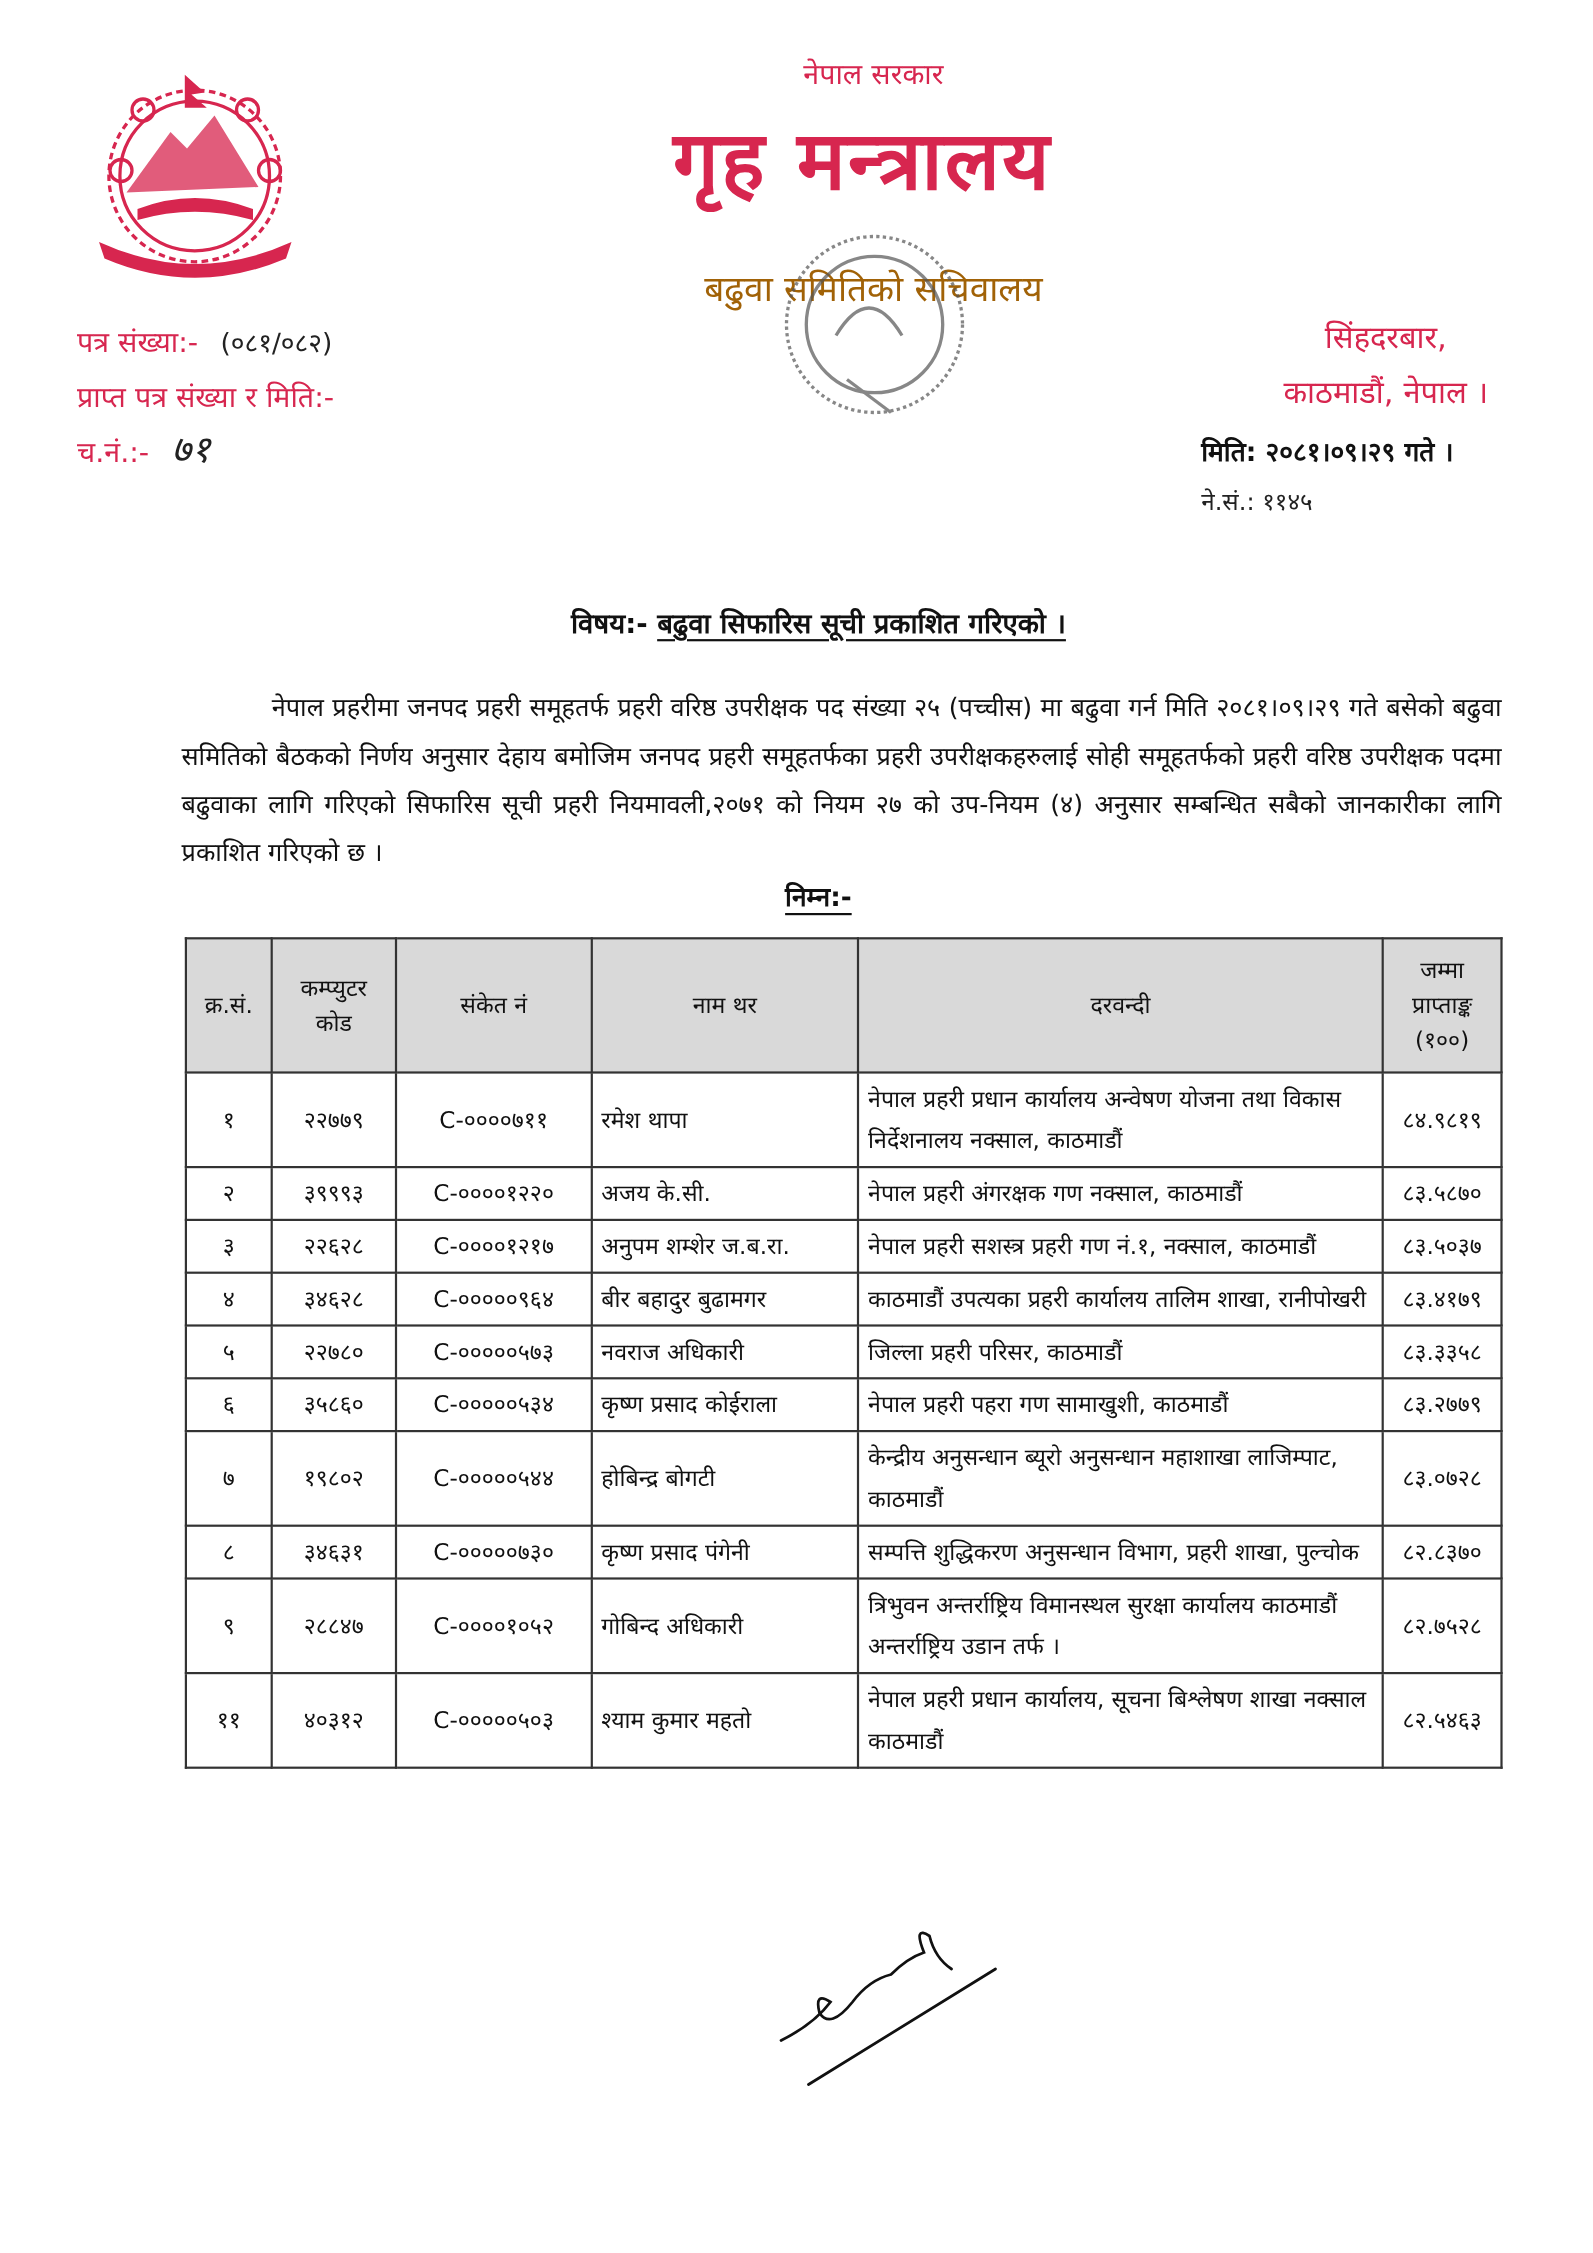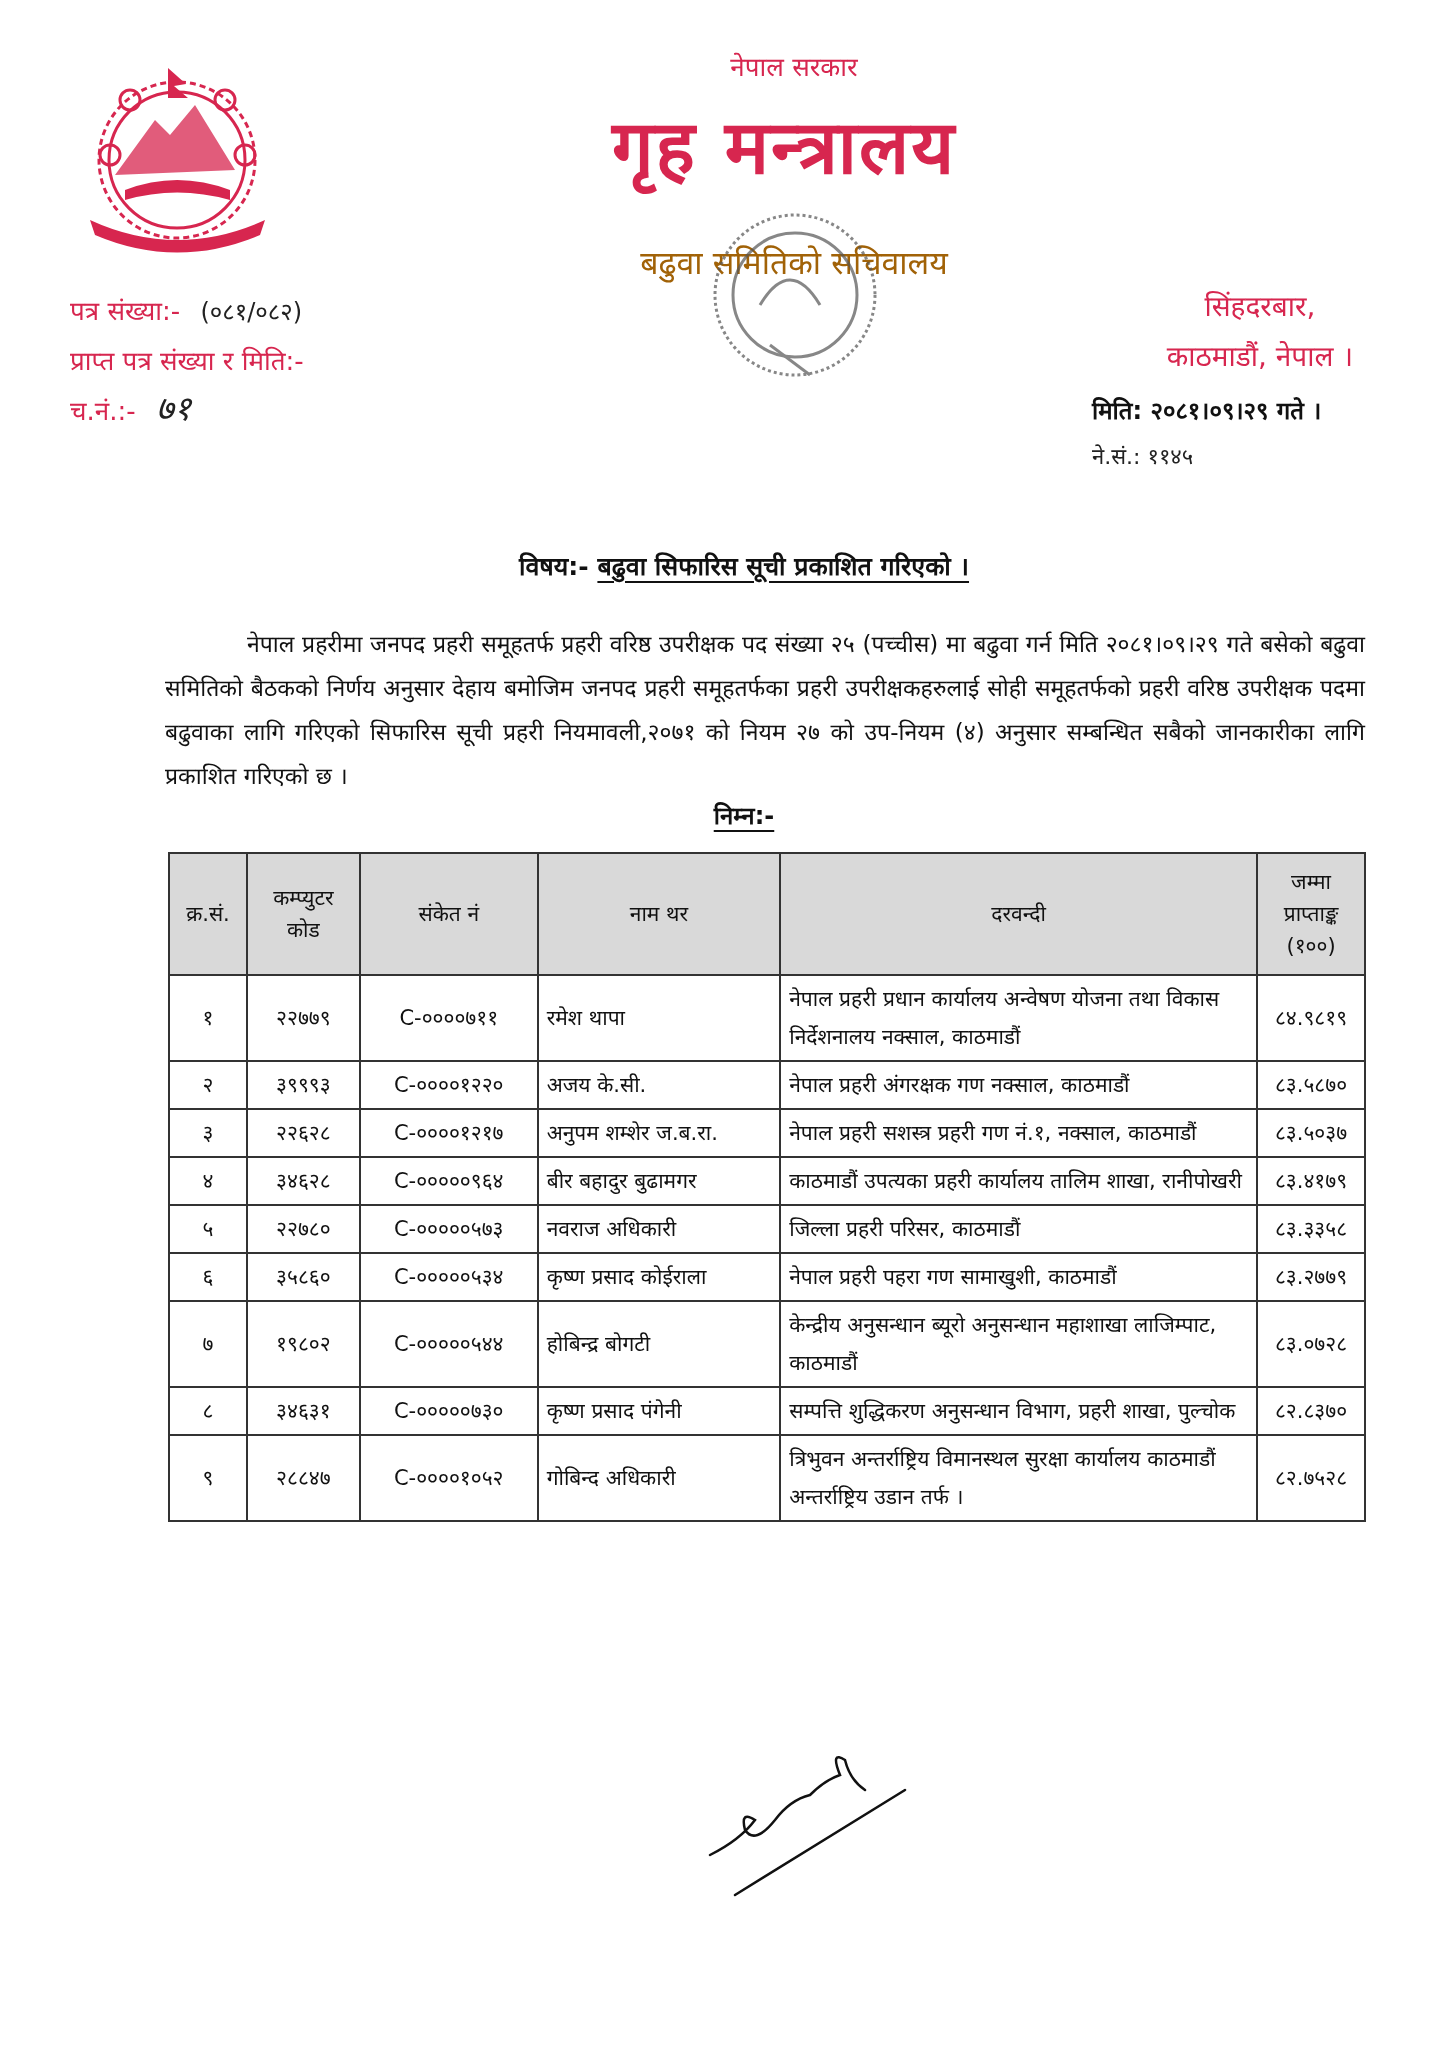--- a/index.html
+++ b/index.html
@@ -203,19 +203,27 @@
         <td class="c">८२.८३७०</td>
       </tr>
       <tr>
         <td class="c">९</td>
         <td class="c">२८८४७</td>
         <td class="c">C-००००१०५२</td>
         <td class="l">गोबिन्द अधिकारी</td>
         <td class="l">त्रिभुवन अन्तर्राष्ट्रिय विमानस्थल सुरक्षा कार्यालय काठमाडौं अन्तर्राष्ट्रिय उडान तर्फ ।</td>
         <td class="c">८२.७५२८</td>
       </tr>
+      <tr>
+        <td class="c">११</td>
+        <td class="c">४०३१२</td>
+        <td class="c">C-०००००५०३</td>
+        <td class="l">श्याम कुमार महतो</td>
+        <td class="l">नेपाल प्रहरी प्रधान कार्यालय, सूचना बिश्लेषण शाखा नक्साल काठमाडौं</td>
+        <td class="c">८२.५४६३</td>
+      </tr>
     </tbody>
 </table>
 
 <svg id="signature" class="abs" viewBox="0 0 240 180">
   <path d="M10 115 Q40 100 55 80 Q40 70 45 90 Q55 105 75 80 Q90 60 110 55 Q125 40 140 35 Q130 10 145 20 Q150 40 165 50" fill="none" stroke="#111" stroke-width="2.5" stroke-linecap="round"></path>
   <path d="M35 155 L205 50" fill="none" stroke="#111" stroke-width="2.5" stroke-linecap="round"></path>
 </svg>
 
 </body></html>

